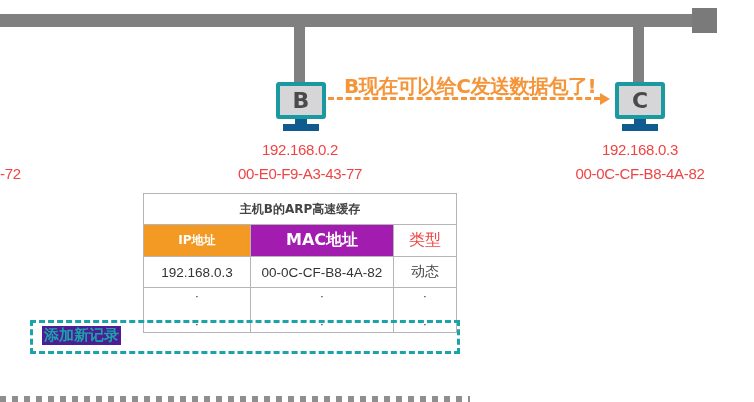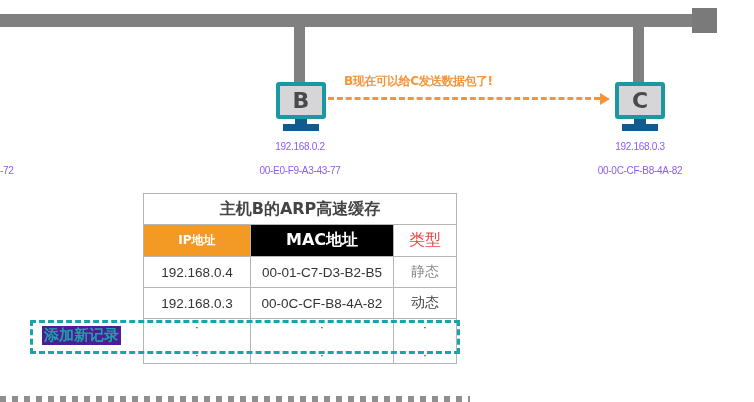--- a/index.html
+++ b/index.html
@@ -5,29 +5,29 @@
   html, body { margin:0; padding:0; }
   body { width:754px; height:402px; position:relative; overflow:hidden; background:#ffffff; font-family:"Liberation Sans","DejaVu Sans",sans-serif; }
   .abs { position:absolute; }
   .bus { left:0; top:14px; width:694px; height:13px; background:#808080; }
   .bus-end { left:692px; top:8px; width:25px; height:25px; background:#7a7a7a; }
   .drop { width:11px; background:#808080; }
   .monitor { width:42px; height:29px; border:4px solid #1a9aa0; border-radius:3px; background:#d6d6d8; display:flex; align-items:center; justify-content:center; }
   .monitor span { font-weight:bold; font-size:22px; color:#4a4a4a; font-family:"DejaVu Sans",sans-serif; }
   .neck { width:12px; height:5px; background:#0f5b8f; }
   .base { width:36px; height:7px; background:#0f5b8f; }
-  .lbl { font-size:10px; color:#8b5cf6; text-align:center; white-space:nowrap; letter-spacing:-0.3px; }
-  .msg { color:#f5953a; font-weight:bold; font-size:12px; white-space:nowrap; font-family:"DejaVu Sans",sans-serif; letter-spacing:-0.5px; }
+  .lbl { font-size:15px; color:#ef4444; text-align:center; white-space:nowrap; letter-spacing:-0.3px; }
+  .msg { color:#f5953a; font-weight:bold; font-size:20px; white-space:nowrap; font-family:"DejaVu Sans",sans-serif; letter-spacing:-0.5px; }
   .arrow-line { height:0; border-top:3px dashed #f5953a; }
   .arrow-head { width:0; height:0; border-top:6px solid transparent; border-bottom:6px solid transparent; border-left:10px solid #f5953a; }
   table.arp { position:absolute; left:143px; top:193px; border-collapse:collapse; font-size:13.5px; }
   table.arp td { border:1.5px solid #b5b5b5; text-align:center; padding:0; }
-  .t-title { height:30px; font-weight:bold; font-size:16px; color:#444; font-family:"DejaVu Sans",sans-serif; }
+  .t-title { height:30px; font-weight:bold; font-size:12px; color:#444; font-family:"DejaVu Sans",sans-serif; }
   .h-ip { background:#f39a24; color:#fff; font-weight:bold; font-size:12px; height:31px; width:106px; font-family:"DejaVu Sans",sans-serif; }
-  .h-mac { background:#000000; color:#fff; font-weight:bold; font-size:16px; width:142px; font-family:"DejaVu Sans",sans-serif; }
+  .h-mac { background:#a21caf; color:#fff; font-weight:bold; font-size:16px; width:142px; font-family:"DejaVu Sans",sans-serif; }
   .h-type { color:#ef4444; font-size:16px; width:62px; font-family:"DejaVu Sans",sans-serif;margin-top:36px; }
   .cell { height:30px; color:#333; }
   .cell-type { color:#888; font-family:"DejaVu Sans",sans-serif; font-size:14px; }
   .cell-type.new { color:#444; }
   .dots { height:44px; color:#333; line-height:14px; font-size:13px; }
   .dash-box { left:30px; top:320px; width:424px; height:28px; border:3px dashed #1aa3a8; border-top-style:dashed; }
   .new-label { left:42px; top:326px; color:#1aa3a8; font-weight:bold; font-size:15px; font-family:"DejaVu Sans",sans-serif; white-space:nowrap; }
   .cut-text { left:0; top:388px; width:470px; height:14px; overflow:hidden; }
   .cut-text div { margin-top:8px; height:6px; background:repeating-linear-gradient(90deg,#333 0 6px,transparent 6px 12px); opacity:0.55; }
 </style>
@@ -69,25 +69,20 @@
   <tbody>
       <tr>
     <td colspan="3" class="t-title">主机B的ARP高速缓存</td>
   </tr>
   <tr>
     <td class="h-ip">IP地址</td>
     <td class="h-mac">MAC地址</td>
     <td class="h-type">类型</td>
   </tr>
   <tr>
-    <td class="cell">192.168.0.4</td>
-    <td class="cell">00-01-C7-D3-B2-B5</td>
-    <td class="cell cell-type">静态</td>
-  </tr>
-  <tr>
     <td class="cell">192.168.0.3</td>
     <td class="cell">00-0C-CF-B8-4A-82</td>
     <td class="cell cell-type new">动态</td>
   </tr>
   <tr>
     <td class="dots"><span>·</span><br><br><span>·</span></td>
     <td class="dots"><span>·</span><br><br><span>·</span></td>
     <td class="dots"><span>·</span><br><br><span>·</span></td>
   </tr>
 </tbody>

